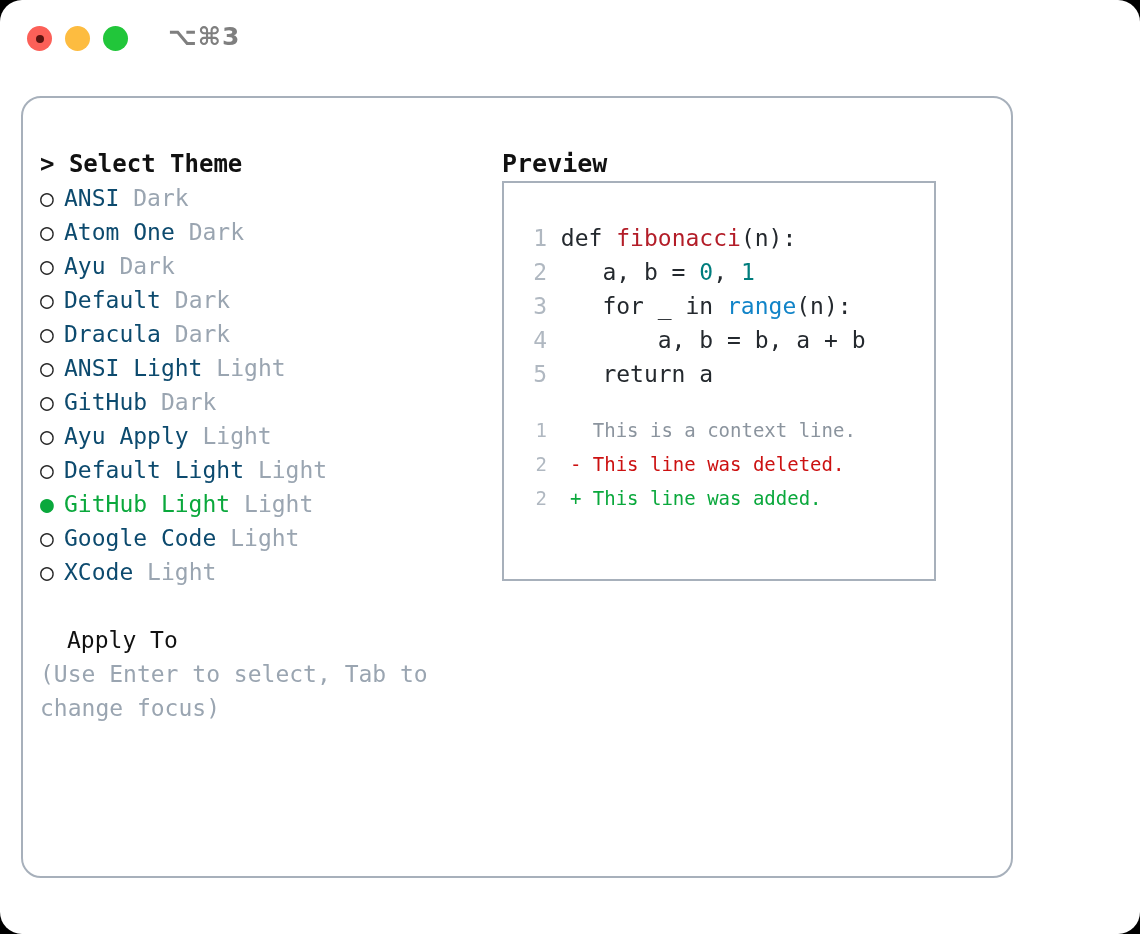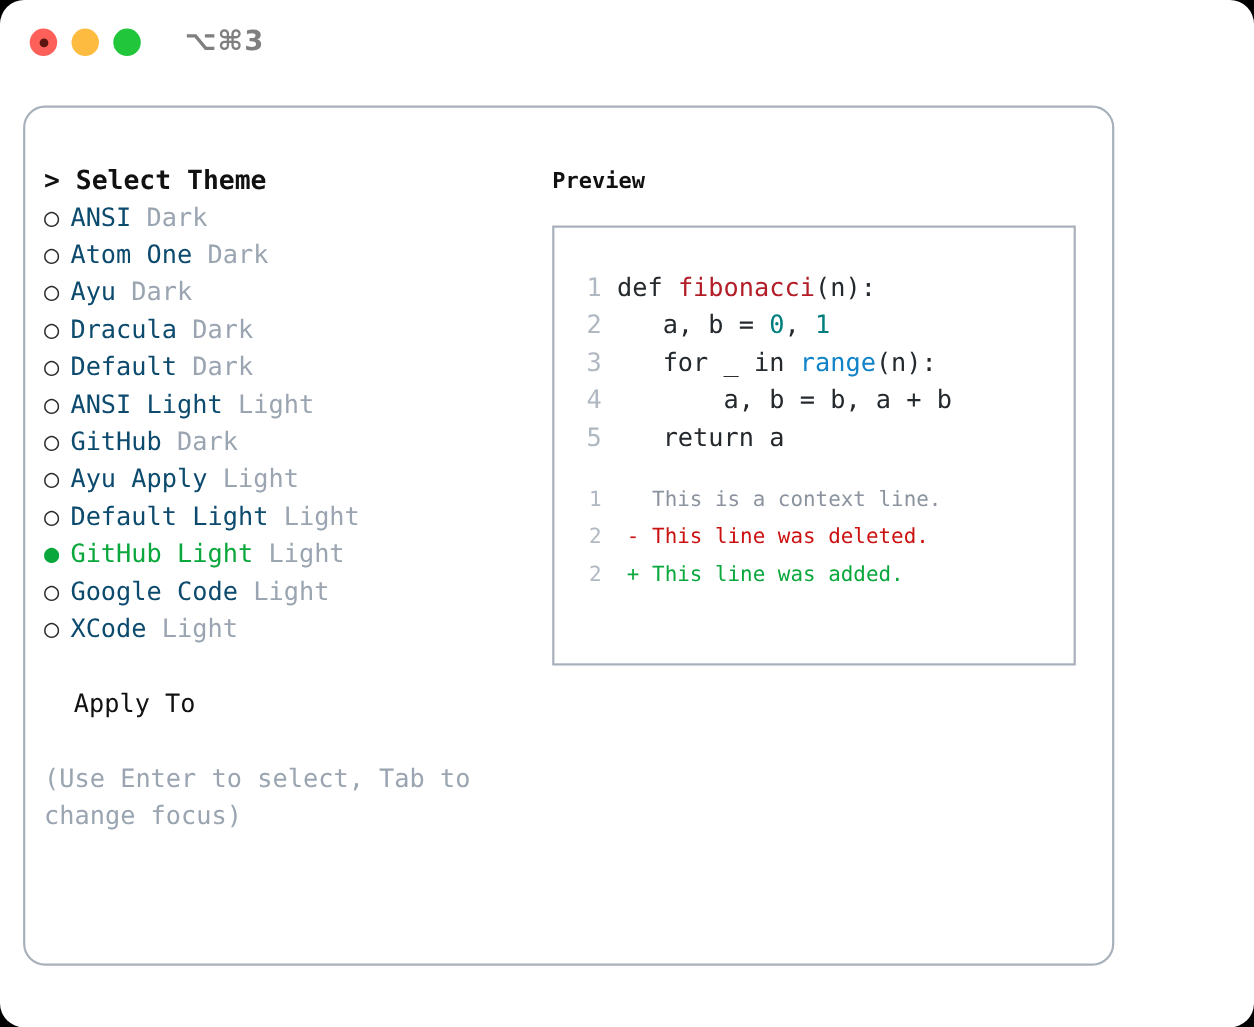--- a/index.html
+++ b/index.html
@@ -119,44 +119,42 @@
 
   .apply-header {
     font-size: 23px;
     line-height: 34px;
     color: #111111;
     white-space: pre;
     padding-left: 27px;
   }
 
   .hint {
-    margin-top: 34px;
     font-size: 23px;
     line-height: 34px;
     color: #9aa5b1;
     width: 410px;
     white-space: pre-wrap;
   }
 
   
   .right-col {
     position: absolute;
     left: 479px;
     top: 49px;
     width: 490px;
   }
   .preview-header {
-    font-size: 20px;
+    font-size: 25px;
     font-weight: bold;
     color: #111111;
     line-height: 34px;
   }
   .preview-box {
-    margin-top: 24px;
-    width: 476px;
+    width: 434px;
     height: 400px;
     border: 2px solid #a7b0bb;
     box-sizing: border-box;
     background: #ffffff;
     position: relative;
   }
   .code-area {
     position: absolute;
     left: 15px;
     top: 38px;
@@ -202,22 +200,22 @@
   </div>
 
   <div class="panel">
 
     <div class="left-col">
       <div class="theme-header">&gt; Select Theme</div>
       <div id="theme-list">
           <div class="opt-row"><span class="bullet">○</span><span class="opt-label">ANSI</span><span> </span><span class="opt-variant">Dark</span></div>
           <div class="opt-row"><span class="bullet">○</span><span class="opt-label">Atom One</span><span> </span><span class="opt-variant">Dark</span></div>
           <div class="opt-row"><span class="bullet">○</span><span class="opt-label">Ayu</span><span> </span><span class="opt-variant">Dark</span></div>
+          <div class="opt-row"><span class="bullet">○</span><span class="opt-label">Default</span><span> </span><span class="opt-variant">Dark</span></div>
           <div class="opt-row"><span class="bullet">○</span><span class="opt-label">Dracula</span><span> </span><span class="opt-variant">Dark</span></div>
-          <div class="opt-row"><span class="bullet">○</span><span class="opt-label">Default</span><span> </span><span class="opt-variant">Dark</span></div>
           <div class="opt-row"><span class="bullet">○</span><span class="opt-label">ANSI Light</span><span> </span><span class="opt-variant">Light</span></div>
           <div class="opt-row"><span class="bullet">○</span><span class="opt-label">GitHub</span><span> </span><span class="opt-variant">Dark</span></div>
           <div class="opt-row"><span class="bullet">○</span><span class="opt-label">Ayu Apply</span><span> </span><span class="opt-variant">Light</span></div>
           <div class="opt-row"><span class="bullet">○</span><span class="opt-label">Default Light</span><span> </span><span class="opt-variant">Light</span></div>
           <div class="opt-row selected"><span class="bullet">●</span><span class="opt-label">GitHub Light</span><span> </span><span class="opt-variant">Light</span></div>
           <div class="opt-row"><span class="bullet">○</span><span class="opt-label">Google Code</span><span> </span><span class="opt-variant">Light</span></div>
           <div class="opt-row"><span class="bullet">○</span><span class="opt-label">XCode</span><span> </span><span class="opt-variant">Light</span></div>
         </div>
 
       <div class="spacer-row"></div>

